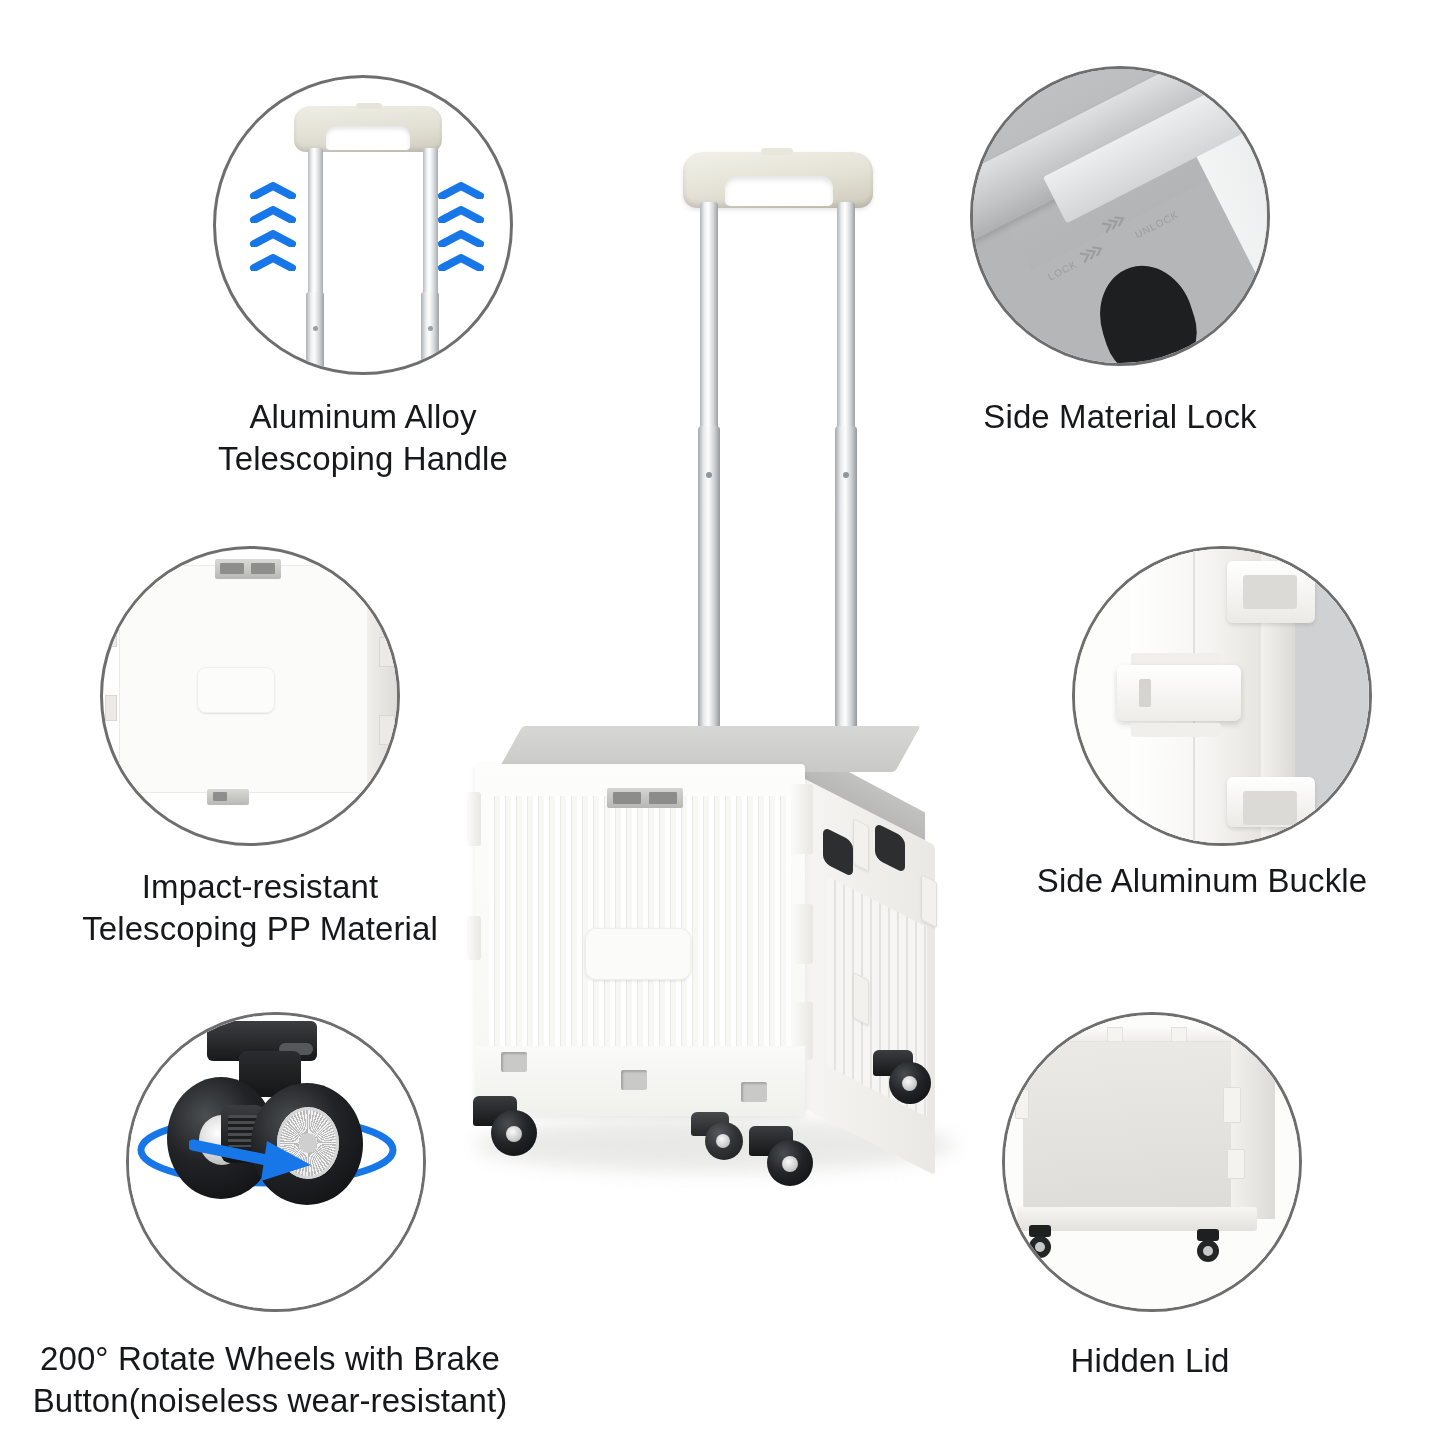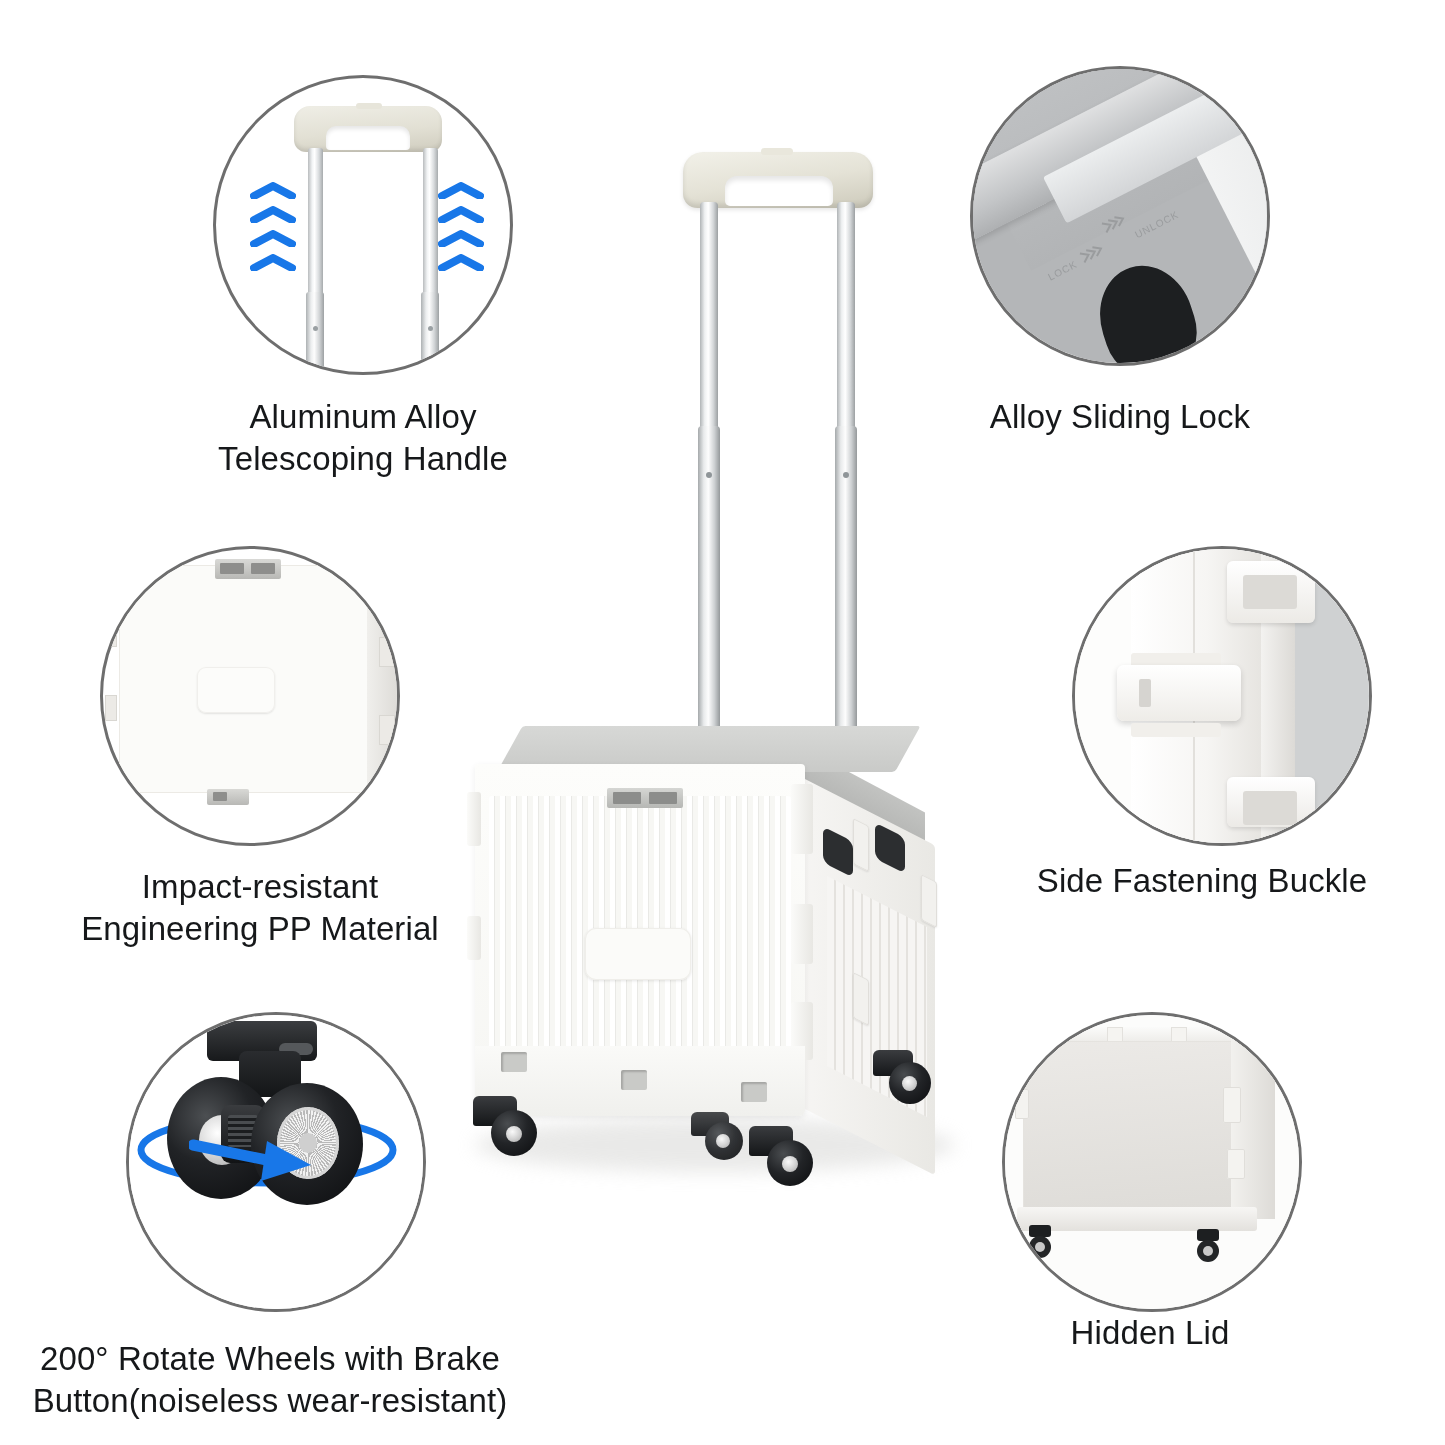--- a/index.html
+++ b/index.html
@@ -435,21 +435,21 @@
       <div class="lk-word" style="left:74px;top:196px;">LOCK</div>
       <div class="lk-word" style="left:160px;top:150px;">UNLOCK</div>
 
       <svg class="lk-wave" style="left:106px;top:176px;" width="26" height="16" viewBox="0 0 26 16">
         <path d="M2 13 L9 8 L2 3 M9 13 L16 8 L9 3 M16 13 L23 8 L16 3" fill="none" stroke="#9a9c9e" stroke-width="2"></path>
       </svg>
       <svg class="lk-wave" style="left:128px;top:146px;" width="26" height="16" viewBox="0 0 26 16">
         <path d="M2 13 L9 8 L2 3 M9 13 L16 8 L9 3 M16 13 L23 8 L16 3" fill="none" stroke="#9a9c9e" stroke-width="2"></path>
       </svg>
     </div>
-    <div class="caption" style="left:940px;top:396px;width:360px;">Alloy Sliding Lock</div>
+    <div class="caption" style="left:940px;top:396px;width:360px;">Side Material Lock</div>
   </div>
 
   <div class="callout">
     <div class="circle" id="c-pp">
       <div class="pp-face">
         <div class="pp-frame ribbed"></div>
         <div class="pp-latch">
           <span style="left:5px;"></span>
             <span style="left:36px;"></span>
         </div>
@@ -458,39 +458,39 @@
         <div class="pp-clip" style="right:-24px;top:72px;"></div>
         <div class="pp-clip" style="right:-24px;top:150px;"></div>
         <div class="pp-clip" style="left:-14px;top:40px;width:12px;height:42px;"></div>
         <div class="pp-clip" style="left:-14px;top:130px;width:12px;height:26px;"></div>
         <div class="pp-latch" style="left:88px;top:224px;width:42px;height:16px;">
           <span style="left:6px;top:3px;width:14px;height:9px;"></span>
         </div>
       </div>
     </div>
     <div class="caption" style="left:60px;top:866px;width:400px;">Impact-resistant
-Engineering PP Material</div>
+Telescoping PP Material</div>
   </div>
 
   <div class="callout">
     <div class="circle" id="c-buckle">
       <div class="bk-bg"></div>
       <div class="bk-grey"></div>
       <div class="bk-col"></div>
       <div class="bk-seam"></div>
       <div class="bk-post"></div>
       <div class="bk-hook"></div>
       <div class="bk-step" style="left:56px;top:104px;"></div>
       <div class="bk-clasp">
         <div class="bk-slot"></div>
       </div>
       <div class="bk-step" style="left:56px;top:174px;"></div>
       <div class="bk-hook" style="left:152px;top:228px;height:50px;"></div>
     </div>
-    <div class="caption" style="left:1012px;top:860px;width:380px;">Side Fastening Buckle</div>
+    <div class="caption" style="left:1012px;top:860px;width:380px;">Side Aluminum Buckle</div>
   </div>
 
   <div class="callout">
     <div class="circle" id="c-wheel">
       <div class="wh-bg"></div>
       <div class="wh-bracket"></div>
       <div class="wh-stem"></div>
 
       <svg class="wh-ring" viewBox="0 0 264 78">
         <ellipse cx="132" cy="39" rx="126" ry="33" fill="none" stroke="#1877e8" stroke-width="7"></ellipse>
@@ -529,21 +529,21 @@
         <rect x="2" y="0" width="22" height="12" rx="3" fill="#1d1f21"></rect>
         <circle cx="13" cy="22" r="11" fill="#232527"></circle>
           <circle cx="13" cy="22" r="5" fill="#c9c9c9"></circle>
       </svg>
       <svg class="ld-caster" style="left:190px;top:214px;" viewBox="0 0 26 34">
         <rect x="2" y="0" width="22" height="12" rx="3" fill="#1d1f21"></rect>
         <circle cx="13" cy="22" r="11" fill="#232527"></circle>
           <circle cx="13" cy="22" r="5" fill="#c9c9c9"></circle>
       </svg>
     </div>
-    <div class="caption" style="left:1000px;top:1312px;width:300px;text-align:center;">Hidden Lid</div>
+    <div class="caption" style="left:1000px;top:1340px;width:300px;text-align:center;">Hidden Lid</div>
   </div>
 
   <div id="product">
 
     <div class="pr-grip"></div>
     <div class="pr-tube a"></div>
     <div class="pr-tube b"></div>
     <div class="pr-tube2 a"></div>
     <div class="pr-tube2 b"></div>
     <div class="pr-pin" style="left:251px;top:332px;"></div>

